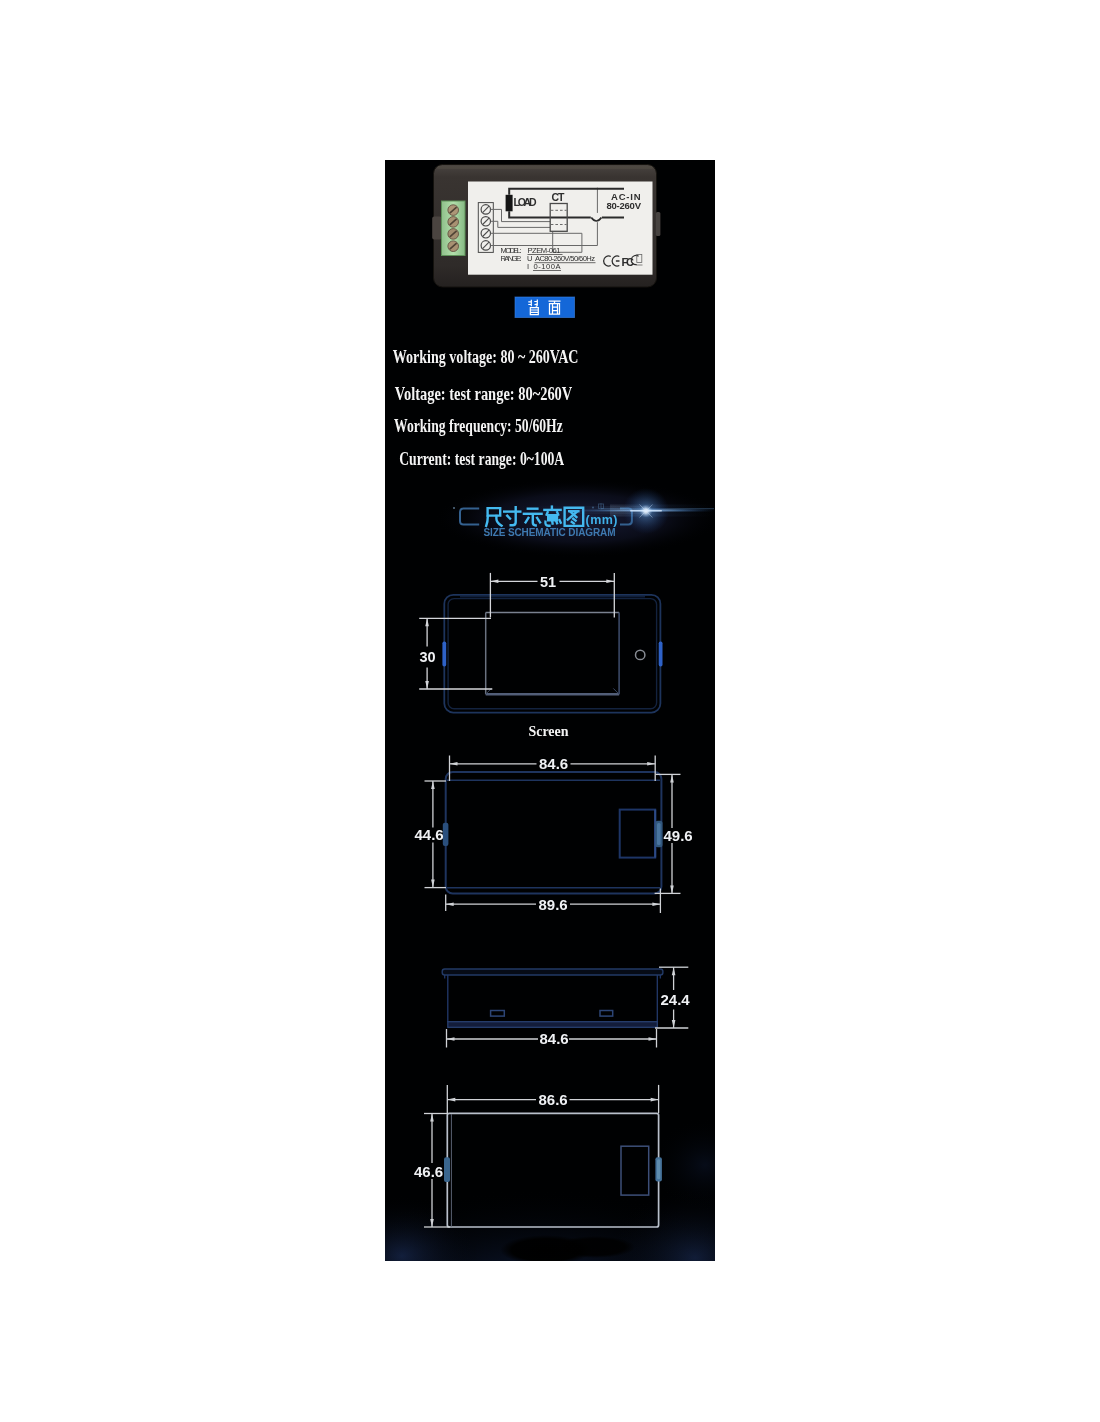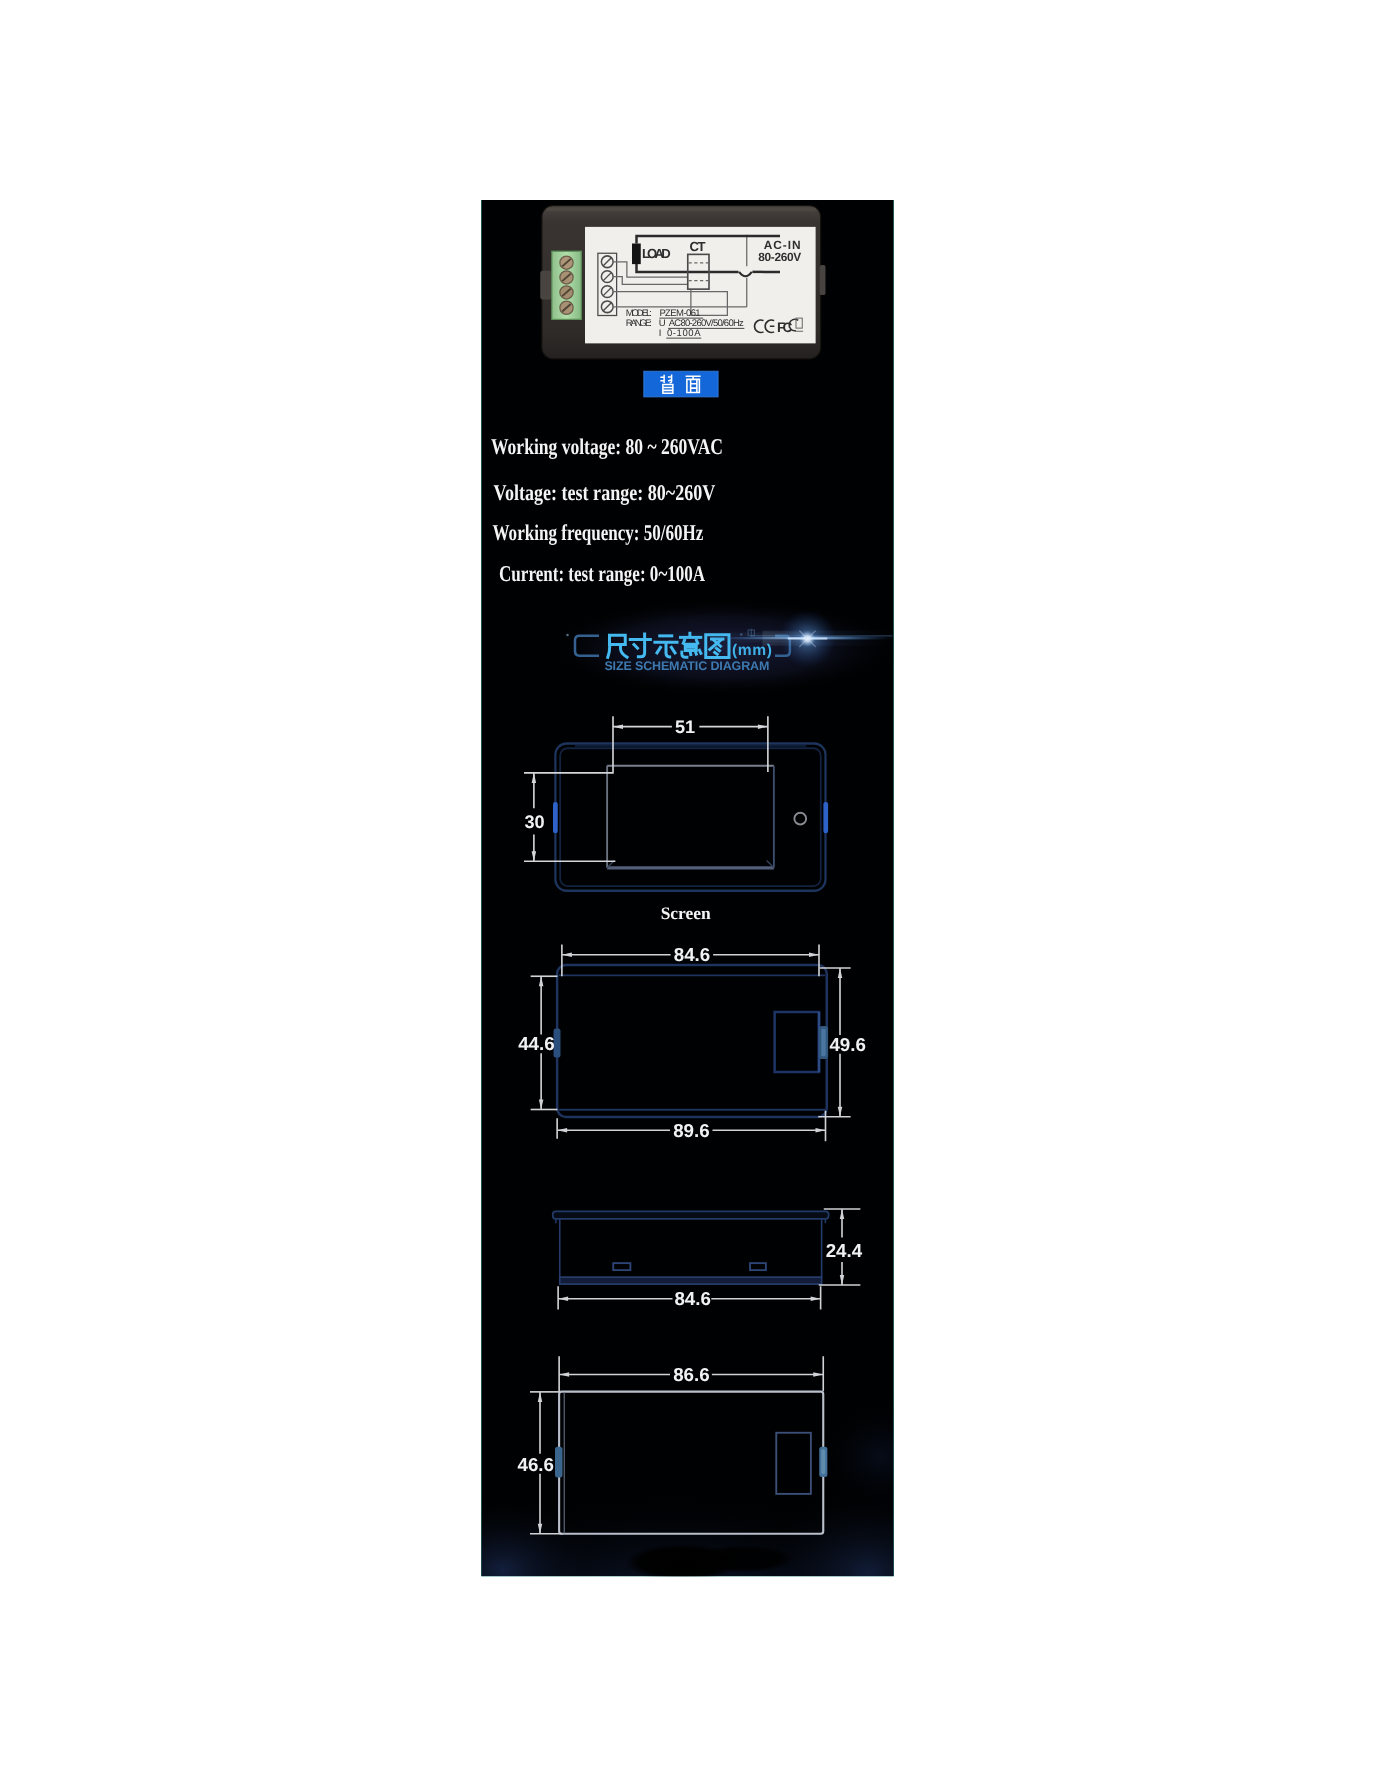--- a/index.html
+++ b/index.html
@@ -1,17 +1,17 @@
 <!DOCTYPE html>
 <html><head>
 <meta charset="utf-8">
 <style>
 html,body{margin:0;padding:0;background:#ffffff;}
 #page{position:relative;width:1100px;height:1422px;background:#ffffff;overflow:hidden;font-family:"Liberation Sans",sans-serif;}
-#strip{position:absolute;left:385px;top:160px;width:330px;height:1101px;background:#14b8a6;}
+#strip{position:absolute;left:385px;top:160px;width:330px;height:1101px;background:#f0abfc;}
 svg text{font-family:"Liberation Sans",sans-serif;}
 .ser{font-family:"Liberation Serif",serif;font-weight:bold;}
 .dim{font-family:"Liberation Sans",sans-serif;font-weight:bold;fill:#eff1f4;}
 </style>
 </head>
 <body>
 <div id="page">
 
 <div id="strip">
 <svg width="330" height="1101" viewBox="385 160 330 1101" xmlns="http://www.w3.org/2000/svg">

